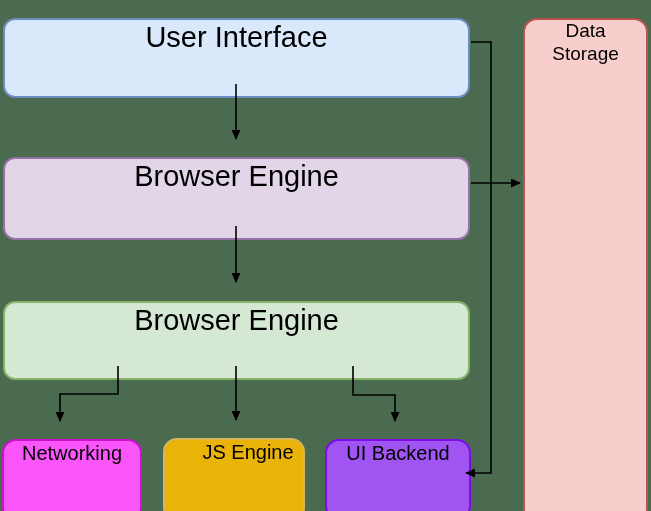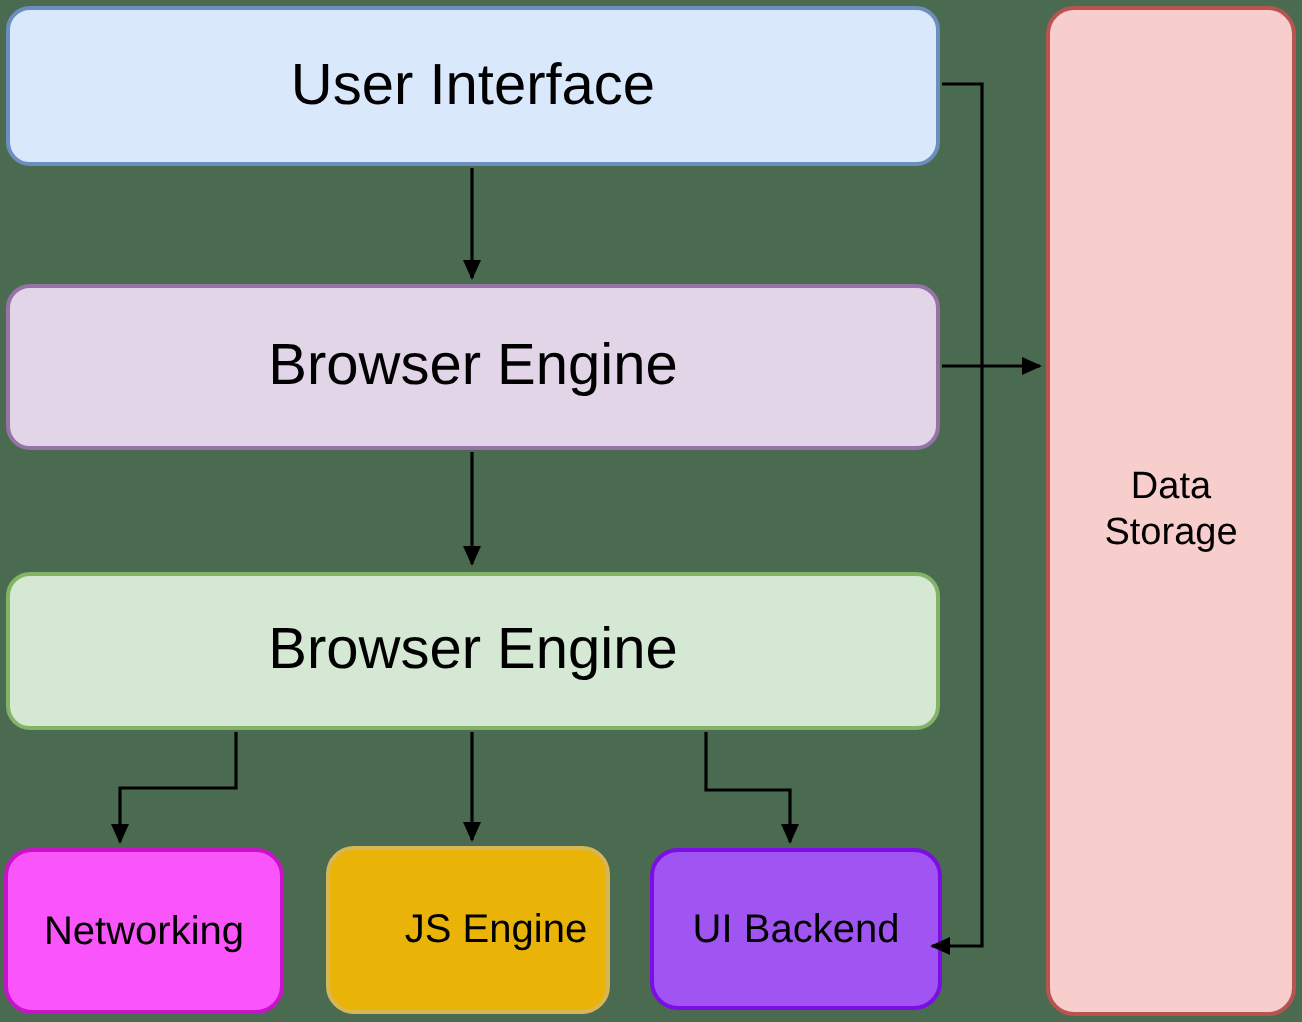--- a/index.html
+++ b/index.html
@@ -15,25 +15,25 @@
   #canvas {
     position: relative;
     width: 651px;
     height: 511px;
   }
   .node {
     position: absolute;
     box-sizing: border-box;
     border: 2px solid #000;
     display: flex;
-    align-items: center;
     justify-content: center;
     text-align: center;
     color: #000000;
     line-height: 1.2;
+    margin-top: 15px;
   }
   .node .label {
     padding: 0 8px;
   }
   
   #node-user-interface     { left: 3px;   top: 3px;   width: 467px; height: 80px;  border-radius: 12px; font-size: 29px; }
   #node-browser-engine-top { left: 3px;   top: 142px; width: 467px; height: 83px;  border-radius: 12px; font-size: 29px; }
   #node-browser-engine-mid { left: 3px;   top: 286px; width: 467px; height: 79px;  border-radius: 12px; font-size: 29px; }
   
   #node-networking         { left: 2px;   top: 424px; width: 140px; height: 83px;  border-radius: 14px; font-size: 20px; }

